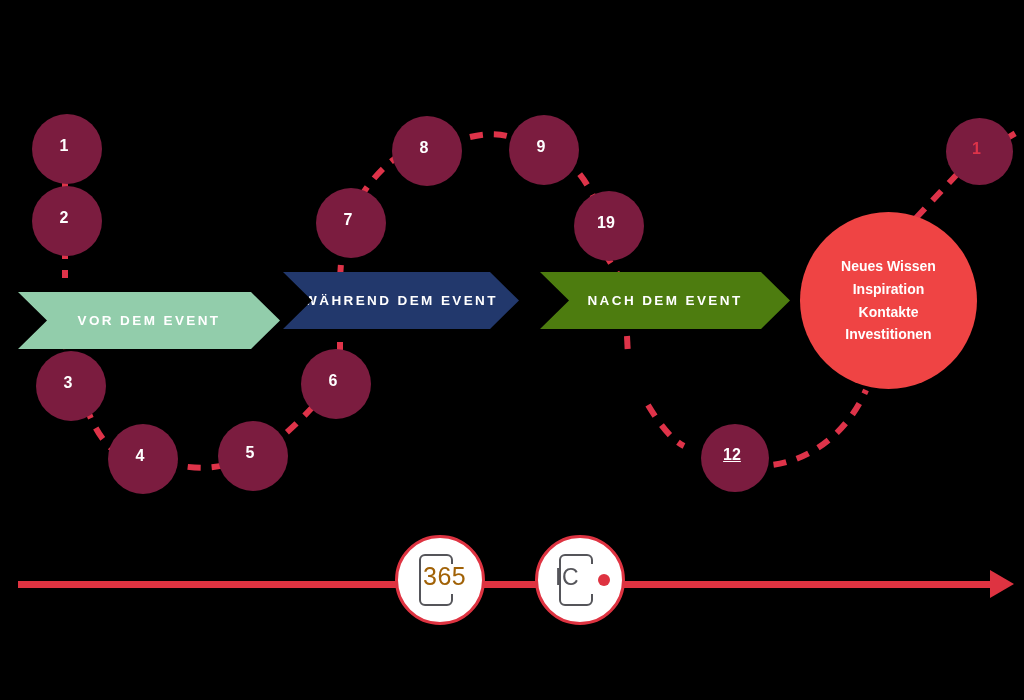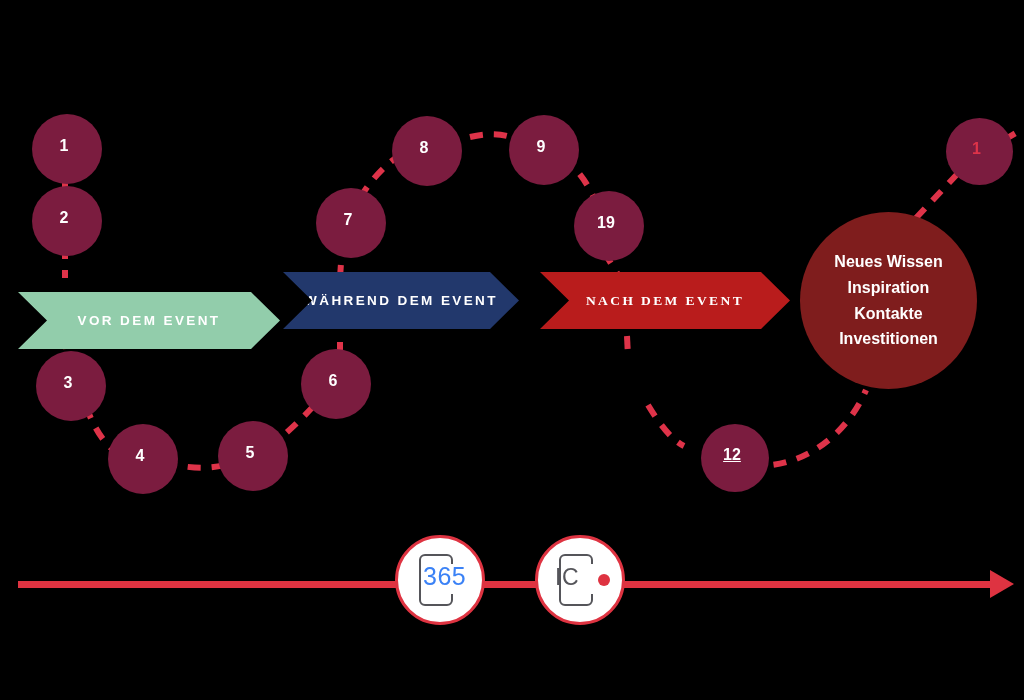--- a/index.html
+++ b/index.html
@@ -69,38 +69,38 @@
     color: #ffffff;
     font-size: 13.5px;
     font-weight: bold;
     letter-spacing: 2.4px;
     text-transform: uppercase;
     z-index: 4;
     clip-path: polygon(0% 0%, calc(100% - 29px) 0%, 100% 50%, calc(100% - 29px) 100%, 0% 100%, 29px 50%);
   }
   .banner.green { background: #92CDAB; margin-top: 20px; }
   .banner.navy  { background: #22386C; }
-  .banner.pink  { background: #b91c1c; font-family: Liberation Serif, serif; }
+  .banner.pink  { background: #4d7c0f; }
 
   
   #outcome {
     position: absolute;
     left: 800px;
     top: 212px;
     width: 177px;
     height: 177px;
     border-radius: 50%;
-    background: #7f1d1d;
+    background: #ef4444;
     color: #ffffff;
     display: flex;
     flex-direction: column;
     align-items: center;
     justify-content: center;
     text-align: center;
-    font-size: 16px;
+    font-size: 14px;
     font-weight: bold;
     line-height: 1.62;
     z-index: 6;
   }
 
   
   #timeline-line {
     position: absolute;
     left: 18px;
     top: 581px;
@@ -153,21 +153,21 @@
   }
   .logo-text {
     position: absolute;
     left: 16px; top: 12px;
     width: 52px;
     font-size: 25px;
     font-weight: normal;
     letter-spacing: 0.5px;
     line-height: 1;
   }
-  #logo-365 .logo-text { color: #3b82f6; }
+  #logo-365 .logo-text { color: #a16207; }
   #logo-ic  .logo-text { color: #55555A; font-size: 23px; left: 8px; top: 14px; }
   .logo-dot {
     position: absolute;
     left: 51px; top: 22px;
     width: 12px; height: 12px;
     border-radius: 50%;
     background: #DE3341;
   }
 </style>
 </head>

